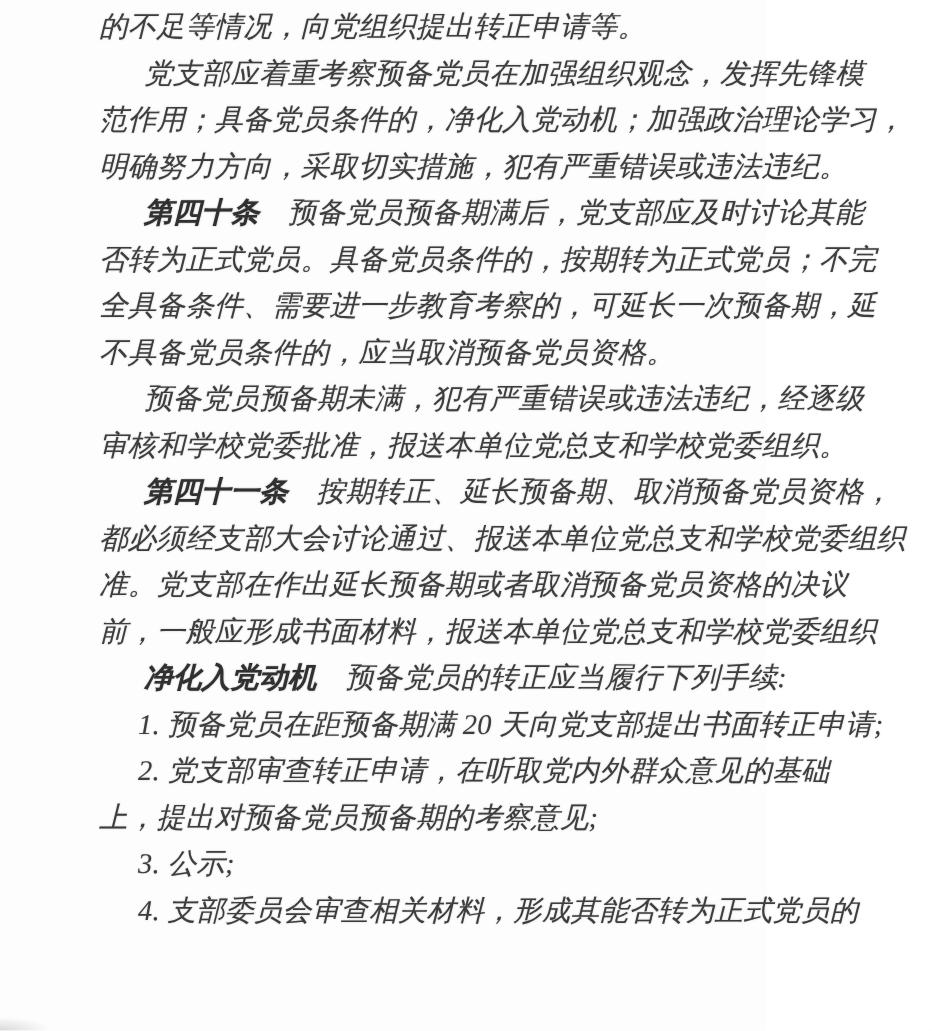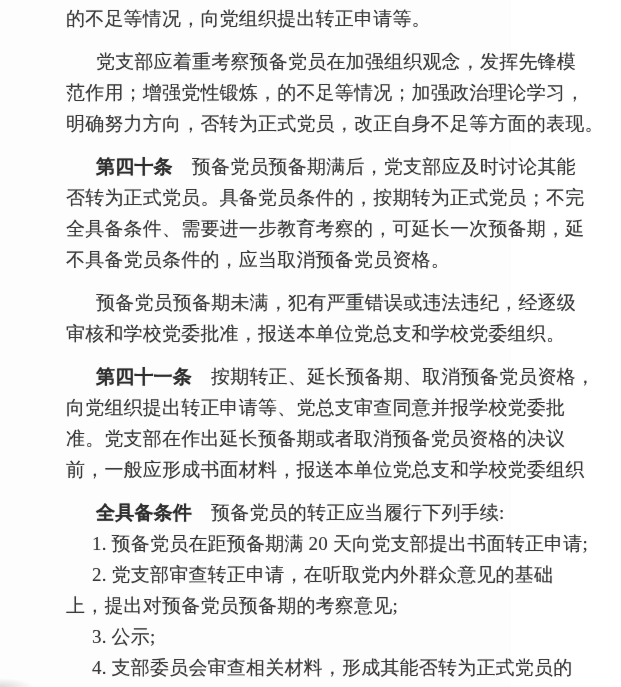--- a/index.html
+++ b/index.html
@@ -13,37 +13,38 @@
     overflow: hidden;
     position: relative;
     font-family: "Liberation Serif", "DejaVu Serif", serif;
   }
   .page {
     position: absolute;
     left: 0; top: 0;
     width: 511px;
     height: 687px;
     background: #fdfdfd;
+    font-style: italic;
   }
   .text-block {
     position: absolute;
     left: 66px;
     top: 3px;
     width: 492px;
   }
   .line {
     height: 31px;
     line-height: 31px;
     font-size: 19px;
     color: #3d3d3d;
     white-space: nowrap;
     text-shadow: 0 0 1px rgba(70,70,70,0.45);
     letter-spacing: 0.2px;
   }
-  .line.indent-para { padding-left: 30px; margin-top: 12px; }
+  .line.indent-para { padding-left: 30px; }
   .line.indent-item { padding-left: 26px; }
   .article-number {
     font-weight: 700;
     color: #303030;
     margin-right: 19px;
     text-shadow: 0 0 1px rgba(40,40,40,0.55);
   }
   
   .scan-smudge {
     position: absolute;
@@ -53,33 +54,33 @@
     pointer-events: none;
   }
 </style>
 </head>
 <body>
 
 <div class="page">
   <div class="text-block">
       <div class="line">的不足等情况，向党组织提出转正申请等。</div>
       <div class="line indent-para">党支部应着重考察预备党员在加强组织观念，发挥先锋模</div>
-      <div class="line">范作用；增强党性锻炼，的不足等情况；加强政治理论学习，</div>
-      <div class="line">明确努力方向，否转为正式党员，改正自身不足等方面的表现。</div>
+      <div class="line">范作用；具备党员条件的，净化入党动机；加强政治理论学习，</div>
+      <div class="line">明确努力方向，采取切实措施，犯有严重错误或违法违纪。</div>
       <div class="line indent-para"><span class="article-number">第四十条</span><span>预备党员预备期满后，党支部应及时讨论其能</span></div>
       <div class="line">否转为正式党员。具备党员条件的，按期转为正式党员；不完</div>
       <div class="line">全具备条件、需要进一步教育考察的，可延长一次预备期，延</div>
       <div class="line">不具备党员条件的，应当取消预备党员资格。</div>
       <div class="line indent-para">预备党员预备期未满，犯有严重错误或违法违纪，经逐级</div>
       <div class="line">审核和学校党委批准，报送本单位党总支和学校党委组织。</div>
       <div class="line indent-para"><span class="article-number">第四十一条</span><span>按期转正、延长预备期、取消预备党员资格，</span></div>
-      <div class="line">向党组织提出转正申请等、党总支审查同意并报学校党委批</div>
+      <div class="line">都必须经支部大会讨论通过、报送本单位党总支和学校党委组织</div>
       <div class="line">准。党支部在作出延长预备期或者取消预备党员资格的决议</div>
       <div class="line">前，一般应形成书面材料，报送本单位党总支和学校党委组织</div>
-      <div class="line indent-para"><span class="article-number">全具备条件</span><span>预备党员的转正应当履行下列手续:</span></div>
+      <div class="line indent-para"><span class="article-number">净化入党动机</span><span>预备党员的转正应当履行下列手续:</span></div>
       <div class="line indent-item">1. 预备党员在距预备期满 20 天向党支部提出书面转正申请;</div>
       <div class="line indent-item">2. 党支部审查转正申请，在听取党内外群众意见的基础</div>
       <div class="line">上，提出对预备党员预备期的考察意见;</div>
       <div class="line indent-item">3. 公示;</div>
       <div class="line indent-item">4. 支部委员会审查相关材料，形成其能否转为正式党员的</div>
     </div>
   <div class="scan-smudge"></div>
 </div>
 
 </body></html>

